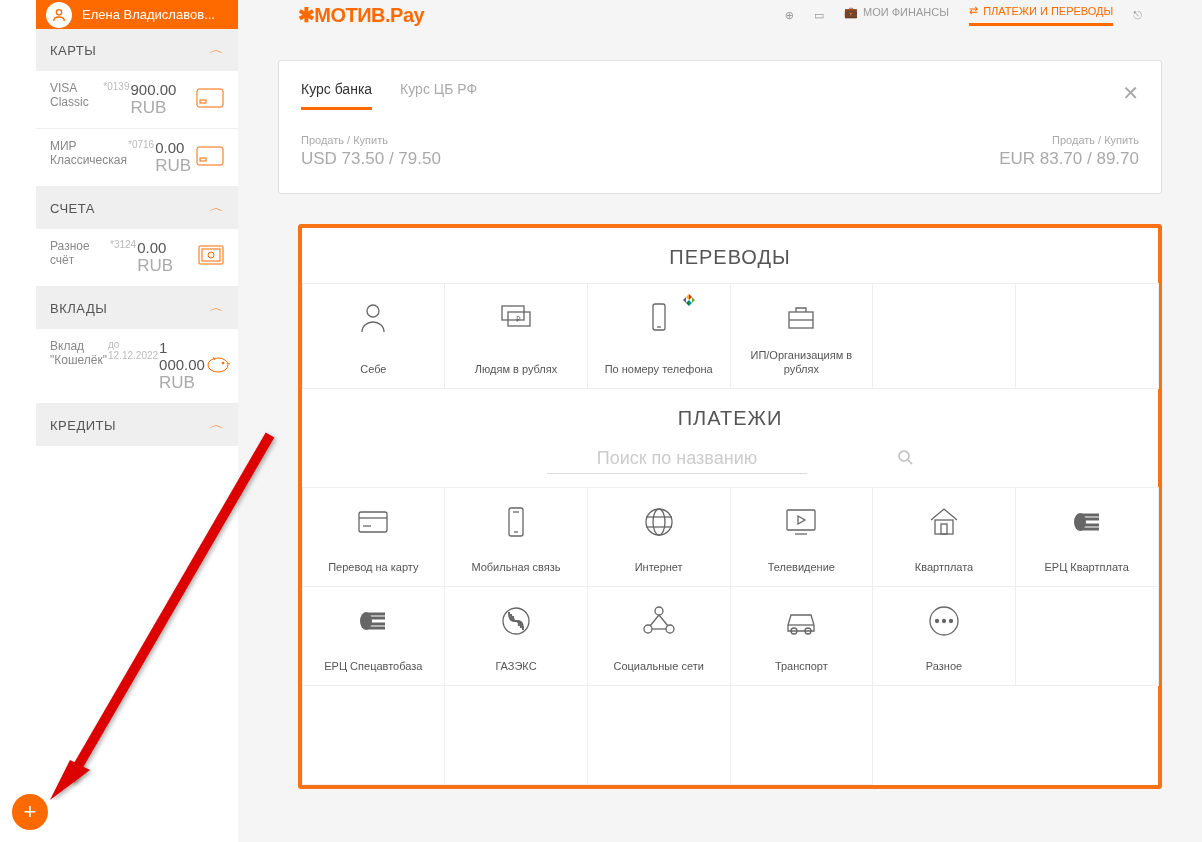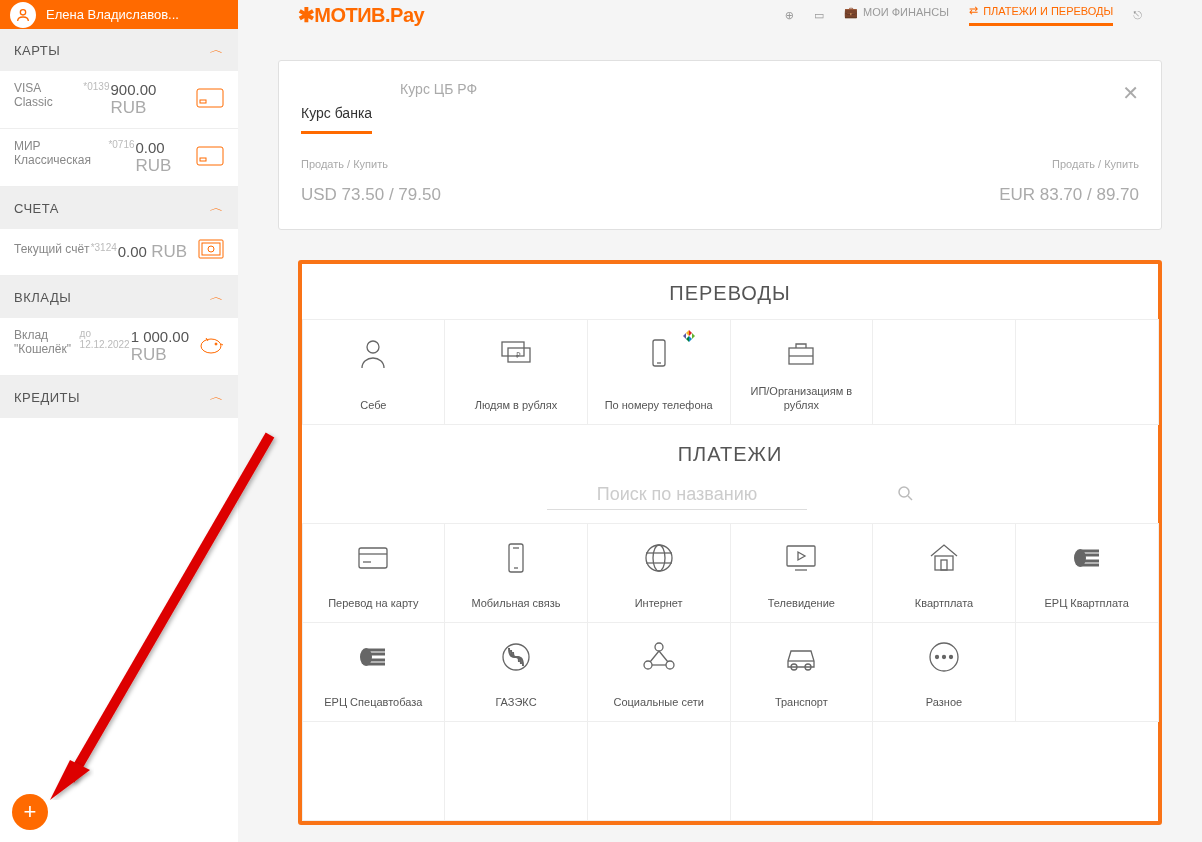--- a/index.html
+++ b/index.html
@@ -1,18 +1,18 @@
 <!DOCTYPE html>
 <html><head>
 <meta charset="utf-8">
 <style>
 * { margin: 0; padding: 0; box-sizing: border-box; font-family: Arial, sans-serif; }
 body { background: #f5f5f5; width: 1202px; height: 842px; overflow: hidden; position: relative; }
 
-.sidebar { width: 238px; height: 100%; background: #fff; position: absolute; left: 0; top: 0; }
+.sidebar { width: 238px; height: 100%; background: #fff; position: absolute; left: 0; top: 0; padding-left: 36px; }
 .user-bar { background: #ff6a00; height: 29px; display: flex; align-items: center; padding: 0 10px; color: #fff; font-size: 13px; gap: 10px; }
 .user-avatar { width: 26px; height: 26px; border-radius: 50%; background: #fff; border: 2px solid #fff; display: flex; align-items: center; justify-content: center; color: #ff6a00; }
 
 .section-header { background: #efefef; padding: 12px 14px; display: flex; justify-content: space-between; align-items: center; font-size: 13px; color: #555; letter-spacing: 0.5px; }
 .chevron { color: #ff6a00; font-size: 14px; transform: scaleY(0.7); }
 
 .account-item { padding: 10px 14px; border-bottom: 1px solid #eee; display: flex; justify-content: space-between; align-items: center; }
 .account-left { display: flex; flex-direction: row; gap: 1px; }
 .account-name { font-size: 12px; color: #888; }
 .account-num { font-size: 10px; color: #bbb; }
@@ -27,26 +27,26 @@
 .logo { color: #ff6a00; font-size: 20px; font-weight: bold; letter-spacing: -0.5px; }
 .top-nav { display: flex; gap: 20px; align-items: center; color: #999; font-size: 11px; }
 .top-nav-item { display: flex; align-items: center; gap: 5px; padding-bottom: 6px; }
 .top-nav-item.active { color: #ff6a00; border-bottom: 3px solid #ff6a00; }
 
 .main { position: absolute; left: 238px; top: 30px; right: 0; bottom: 0; padding: 30px 40px; overflow: auto; }
 
 .rates-panel { background: #fff; border: 1px solid #e0e0e0; border-radius: 3px; padding: 20px 22px 24px; margin-bottom: 30px; }
 .rates-tabs { display: flex; gap: 28px; position: relative; }
 .rates-tab { font-size: 14px; color: #aaa; padding-bottom: 10px; cursor: pointer; }
-.rates-tab.active { color: #333; border-bottom: 3px solid #ff6a00; margin-top: 24px; }
+.rates-tab.active { color: #333; border-bottom: 3px solid #ff6a00; }
 .rates-close { position: absolute; right: 0; top: 0; color: #aaa; font-size: 20px; cursor: pointer; }
 .rates-body { display: flex; justify-content: space-between; margin-top: 24px; }
 .rate { color: #aaa; }
 .rate.right { text-align: right; }
-.rate-lbl { font-size: 11px; margin-bottom: 15px; }
+.rate-lbl { font-size: 11px; margin-bottom: 3px; }
 .rate-val { font-size: 17px; }
 
 .panel { background: #fff; border: 4px solid #f97316; border-radius: 3px; margin-left: 20px; }
 .panel-title { text-align: center; font-size: 20px; color: #555; letter-spacing: 1px; padding: 18px 0 14px; font-weight: normal; }
 .search-row { display: flex; justify-content: center; align-items: center; padding: 0 0 14px; gap: 90px; }
 .search-input { border: none; border-bottom: 1px solid #ddd; font-size: 18px; color: #999; text-align: center; width: 260px; padding: 4px 0; outline: none; }
 .search-input::placeholder { color: #ccc; }
 .search-ic { color: #bbb; font-size: 16px; }
 
 .grid { display: grid; grid-template-columns: repeat(6, 1fr); }
@@ -101,21 +101,21 @@
           <rect x="4" y="12" width="6" height="3"></rect>
         </svg></span>
   </div>
 
   <div class="section-header">
     <span>СЧЕТА</span>
     <span class="chevron">︿</span>
   </div>
   <div class="account-item">
     <div class="account-left">
-      <span class="account-name">Текущий счёт</span>
+      <span class="account-name">Разное счёт</span>
       <span class="account-num">*3124</span>
       <span class="account-balance"><span>0.00</span> <span class="cur">RUB</span></span>
     </div>
     <span class="account-icon"><svg width="26" height="22" viewBox="0 0 26 22">
           <rect x="1" y="1" width="24" height="18" rx="1"></rect>
           <rect x="4" y="4" width="18" height="12"></rect>
           <circle cx="13" cy="10" r="3"></circle>
         </svg></span>
   </div>
 

